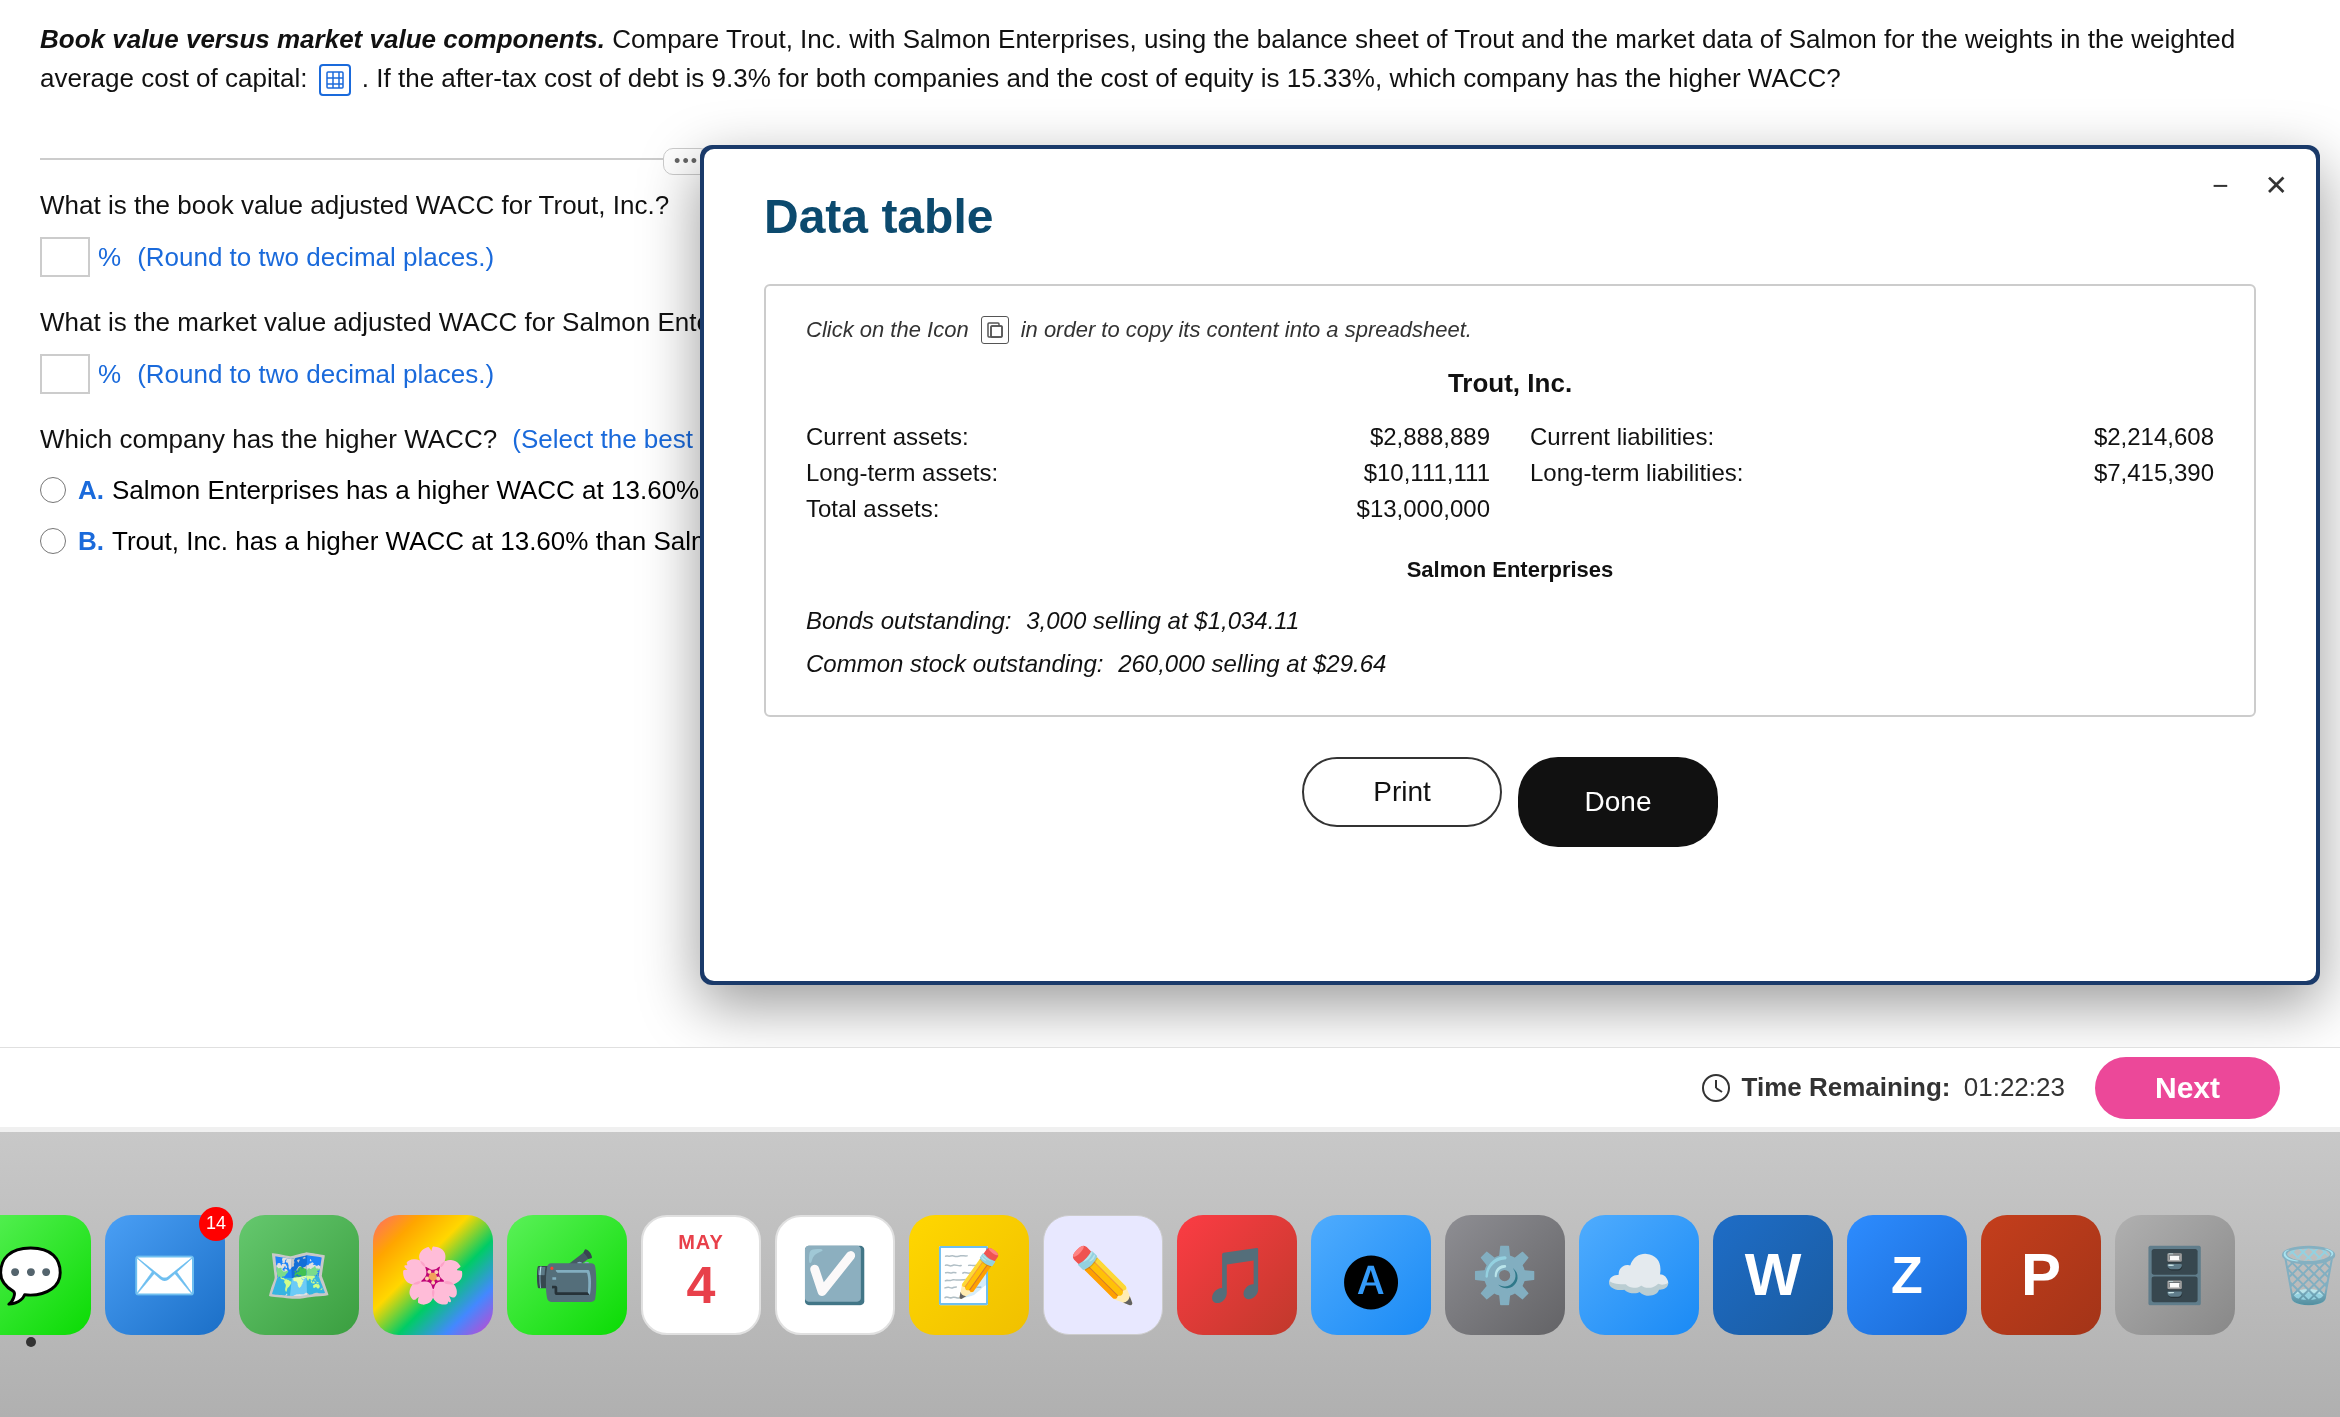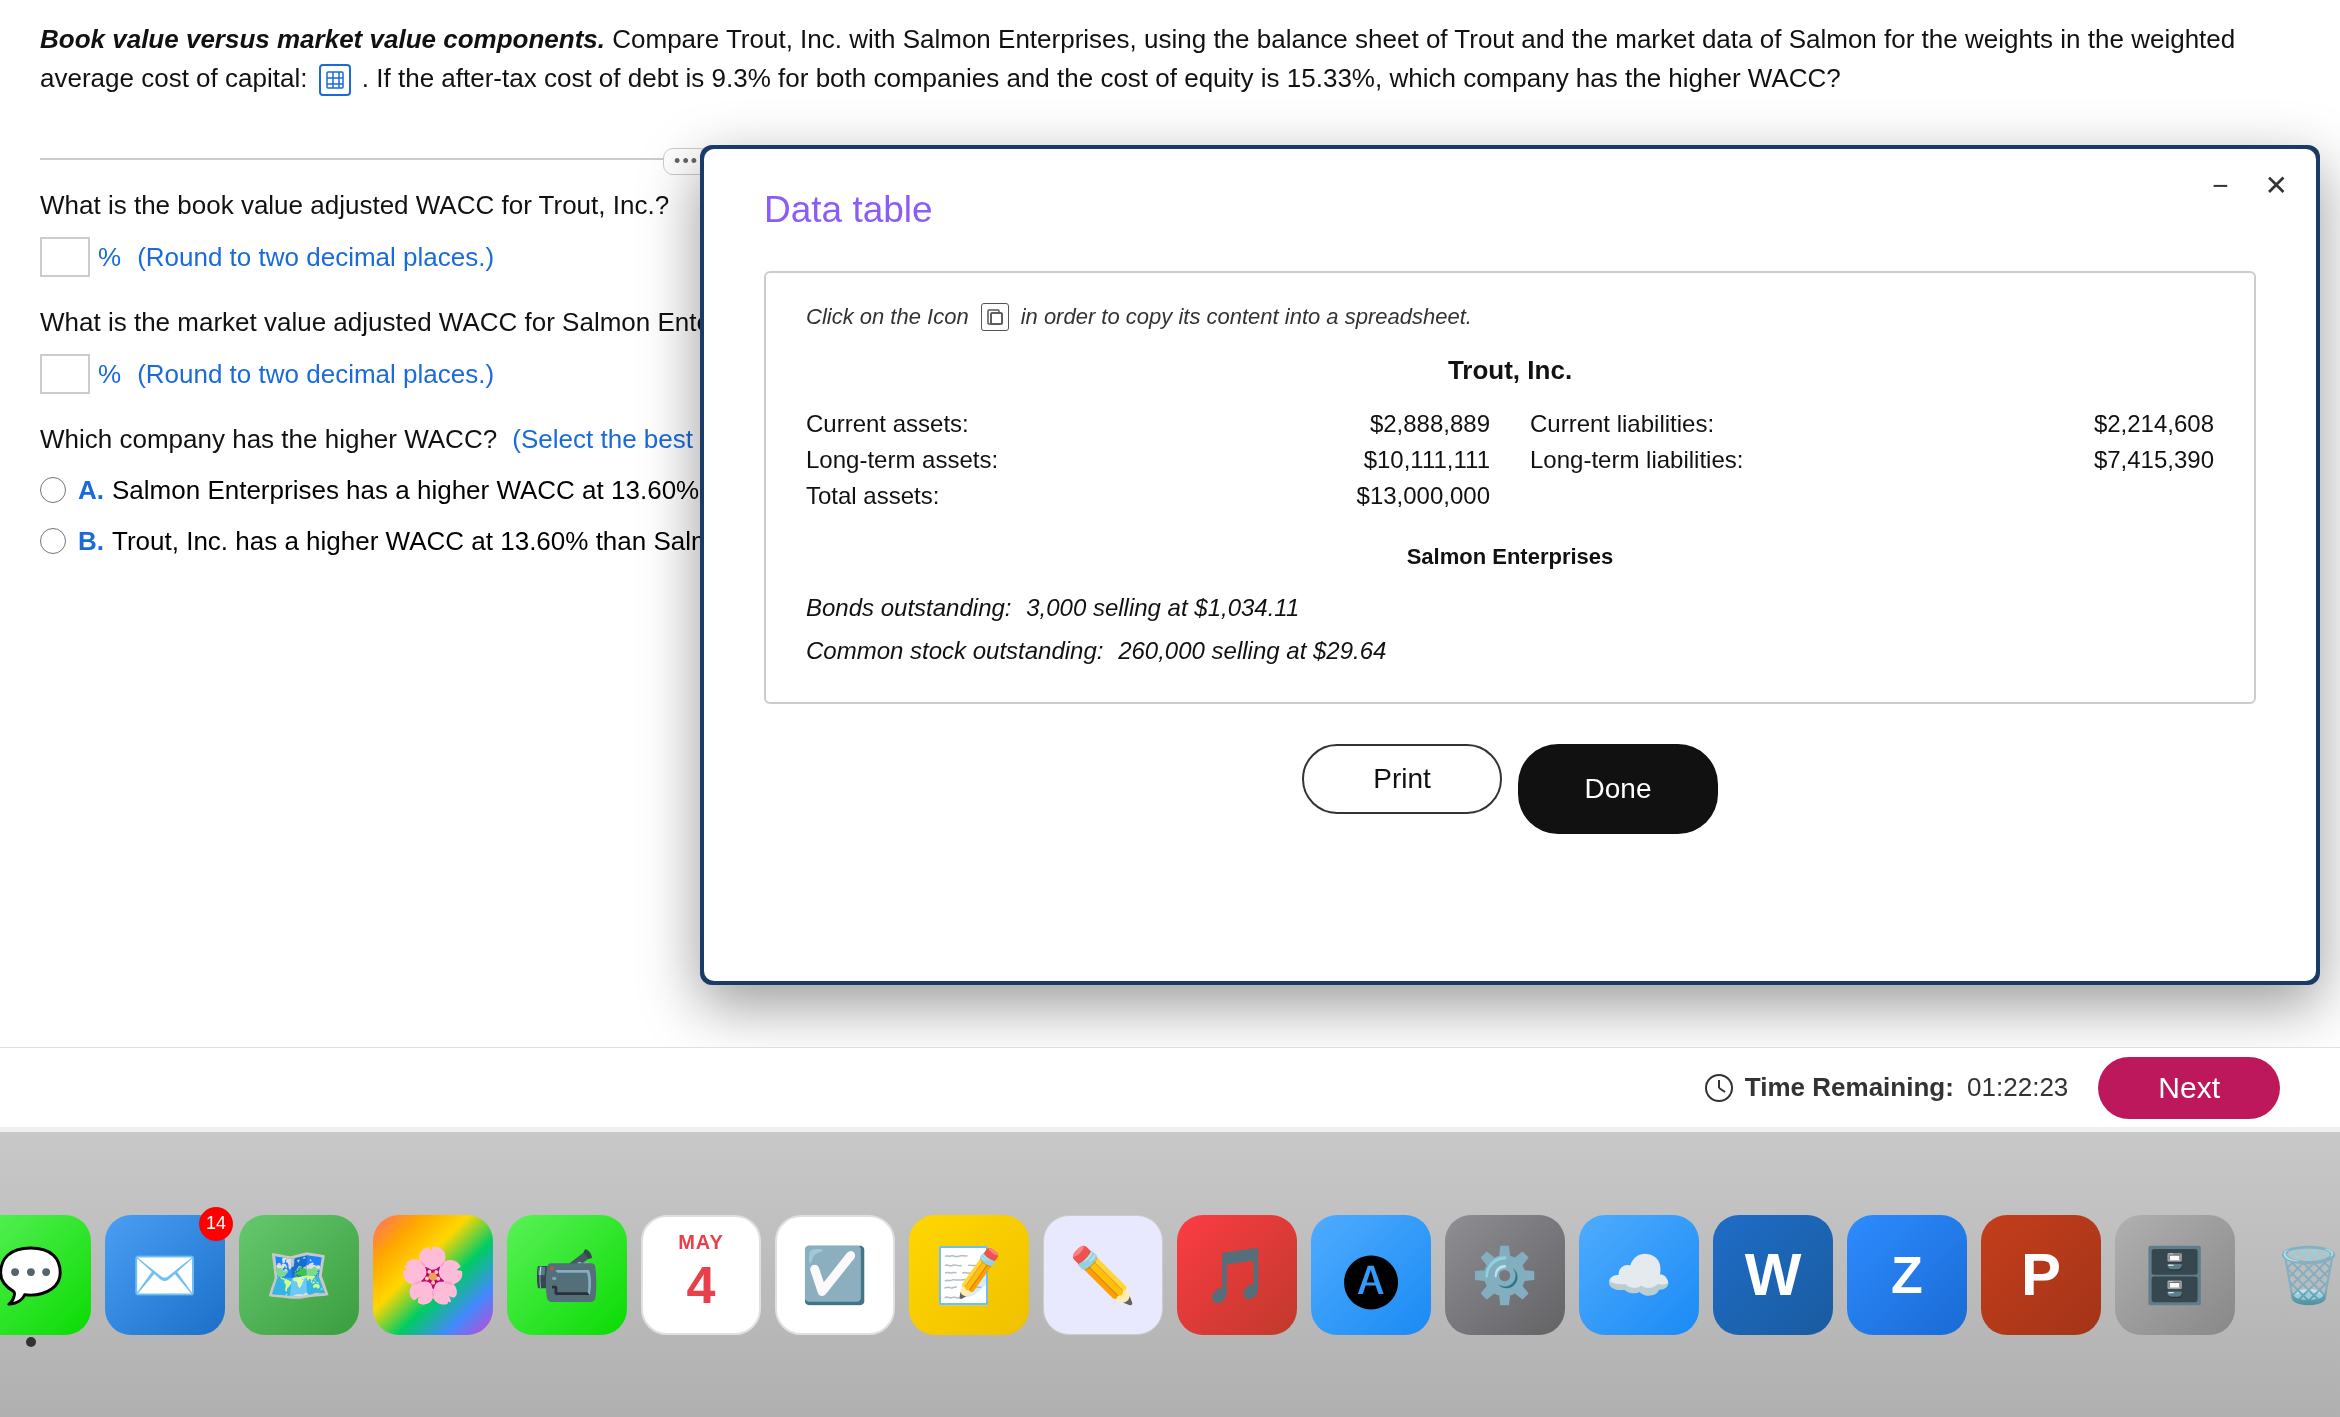--- a/index.html
+++ b/index.html
@@ -157,23 +157,23 @@
     .modal-control-btn {
       font-size: 28px;
       color: #333;
       cursor: pointer;
       background: none;
       border: none;
       padding: 4px 8px;
     }
 
     .modal-title {
-      font-size: 37px;
-      font-weight: 400;
-      color: #8b5cf6;
+      font-size: 48px;
+      font-weight: 700;
+      color: #0c4a6e;
       margin-bottom: 40px;
     }
 
     .data-table-content {
       border: 2px solid #ccc;
       border-radius: 6px;
       padding: 30px 40px;
       margin-bottom: 40px;
     }
 
@@ -299,27 +299,27 @@
       font-size: 26px;
       color: #333;
     }
 
     .clock-icon {
       width: 32px;
       height: 32px;
     }
 
     .next-btn {
-      background: #be185d;
+      background: #ec4899;
       color: white;
       border: none;
       border-radius: 40px;
       padding: 14px 60px;
       font-size: 30px;
-      font-weight: normal;
+      font-weight: bold;
       cursor: pointer;
     }
 
     
     .dock {
       position: absolute;
       bottom: 0;
       left: 0;
       width: 100%;
       height: 285px;

